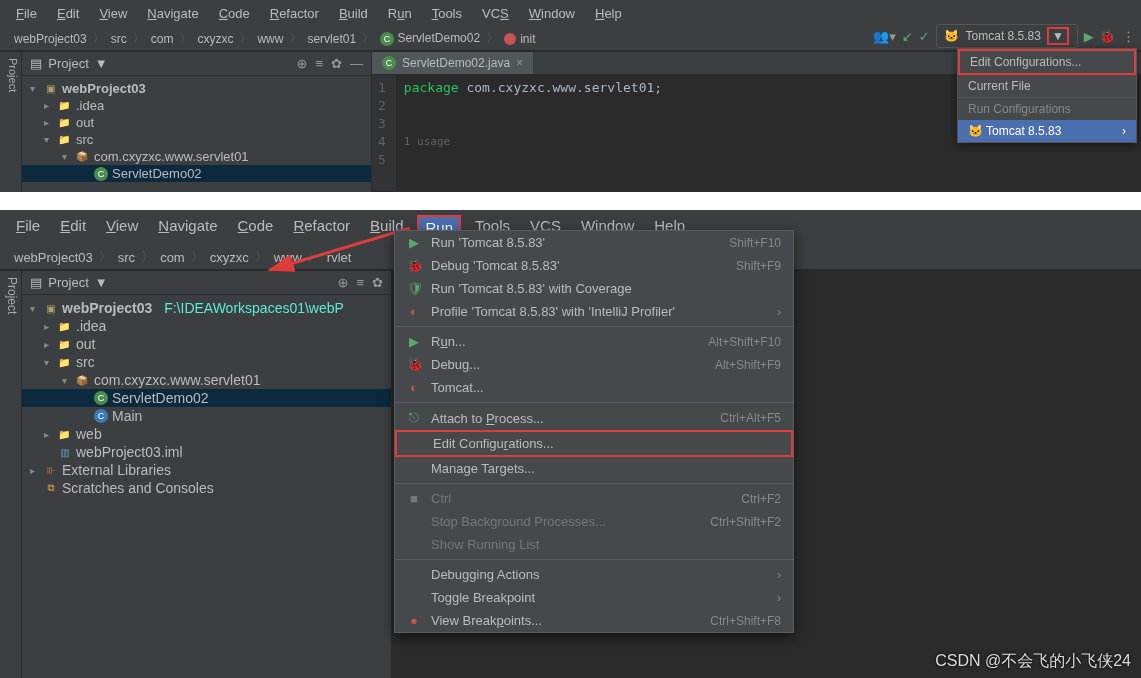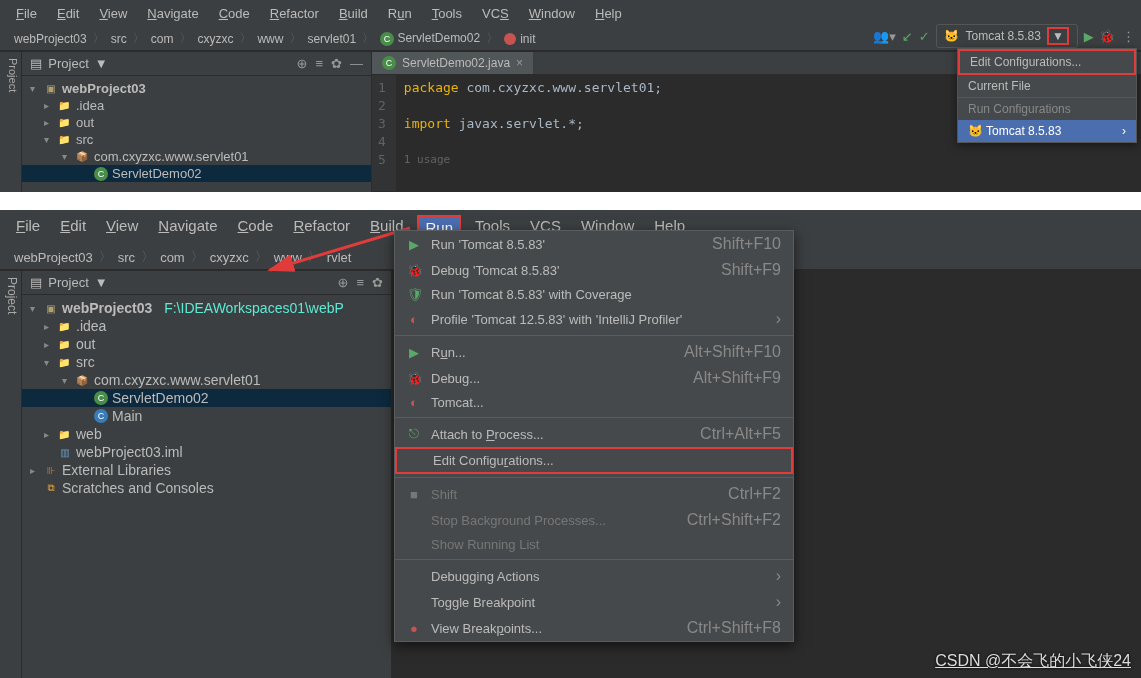--- a/index.html
+++ b/index.html
@@ -40,32 +40,32 @@
 .indent-3 { padding-left: 58px !important; }
 .editor-area { flex: 1; background: #2b2b2b; display: flex; flex-direction: column; }
 .editor-tabs { display: flex; background: #3c3f41; border-bottom: 1px solid #2b2b2b; }
 .editor-tab { display: flex; align-items: center; gap: 6px; padding: 4px 10px; background: #515658; font-size: 12px; }
 .editor-tab .close { color: #999; }
 .code-area { display: flex; font-family: Consolas, monospace; font-size: 13px; }
 .gutter { background: #313335; color: #606366; padding: 4px 10px 4px 6px; text-align: right; }
 .gutter div { height: 18px; line-height: 18px; }
 .code { padding: 4px 8px; color: #a9b7c6; }
 .code div { height: 18px; line-height: 18px; white-space: pre; }
-.kw { color: #eab308; }
+.kw { color: #22c55e; }
 .usage { color: #606366; font-size: 11px; }
 .panel2 .code .cls-name { color: #ffc66d; }
 .run-menu { position: absolute; left: 394px; top: 20px; width: 400px; background: #46494b; border: 1px solid #5a5d5f; box-shadow: 0 4px 12px rgba(0,0,0,0.6); z-index: 20; font-size: 13px; }
 .run-menu .mi { display: flex; align-items: center; justify-content: space-between; padding: 4px 12px; }
 .run-menu .mi .lbl { display: flex; align-items: center; gap: 10px; }
-.run-menu .mi .sc { color: #888; font-size: 16px; }
+.run-menu .mi .sc { color: #888; font-size: 12px; }
 .run-menu .mi .ico { width: 14px; text-align: center; }
 .run-menu .sep { height: 1px; background: #5a5d5f; margin: 3px 0; }
 .run-menu .mi.disabled { color: #777; }
 .green { color: #59a869; }
-.watermark { position: absolute; right: 10px; bottom: 6px; color: #ddd; font-size: 16px; text-shadow: 0 0 3px #000; text-decoration: underline; }
+.watermark { position: absolute; right: 10px; bottom: 6px; color: #ddd; font-size: 16px; text-shadow: 0 0 3px #000; }
 .arrow-svg { position: absolute; pointer-events: none; z-index: 15; }
 </style>
 </head>
 <body>
 
 <div class="ide-panel" style="height:192px; overflow:hidden;">
   <div class="menubar">
     <span><u>F</u>ile</span>
     <span><u>E</u>dit</span>
     <span><u>V</u>iew</span>
@@ -180,21 +180,20 @@
           <div>1</div>
             <div>2</div>
             <div>3</div>
             <div>4</div>
             <div>5</div>
             <div></div>
         </div>
         <div class="code">
           <div><span class="kw">package </span><span>com.cxyzxc.www.servlet01;</span></div>
           <div></div>
-          <div><span class="kw">import </span><span>javax.servlet.*;</span></div>
           <div></div>
           <div class="usage">1 usage</div>
         </div>
       </div>
     </div>
   </div>
 </div>
 
 <div style="height:18px; background:#fff;"></div>
 
@@ -326,21 +325,21 @@
       </div>
     <div class="mi">
         <span class="lbl">
           <span class="ico green">🛡</span>
           <span>Run 'Tomcat 8.5.83' with Coverage</span>
         </span>
       </div>
     <div class="mi">
         <span class="lbl">
           <span class="ico" style="color:#c75450">◐</span>
-          <span>Profile 'Tomcat 12.5.83' with 'IntelliJ Profiler'</span>
+          <span>Profile 'Tomcat 8.5.83' with 'IntelliJ Profiler'</span>
         </span>
         <span class="sc">›</span>
       </div>
     <div class="sep"></div>
     <div class="mi">
         <span class="lbl">
           <span class="ico green">▶</span>
           <span>R<u>u</u>n...</span>
         </span>
         <span class="sc">Alt+Shift+F10</span>
@@ -365,25 +364,31 @@
           <span>Attach to <u>P</u>rocess...</span>
         </span>
         <span class="sc">Ctrl+Alt+F5</span>
       </div>
     <div class="mi red-box" style="border-width:2px;">
         <span class="lbl">
           <span class="ico"></span>
           <span>Edit Configu<u>r</u>ations...</span>
         </span>
       </div>
+    <div class="mi">
+        <span class="lbl">
+          <span class="ico"></span>
+          <span>Manage Targets...</span>
+        </span>
+      </div>
     <div class="sep"></div>
     <div class="mi disabled">
         <span class="lbl">
           <span class="ico">■</span>
-          <span>Shift</span>
+          <span>Ctrl</span>
         </span>
         <span class="sc">Ctrl+F2</span>
       </div>
     <div class="mi disabled">
         <span class="lbl">
           <span class="ico"></span>
           <span>Stop Background Processes...</span>
         </span>
         <span class="sc">Ctrl+Shift+F2</span>
       </div>

